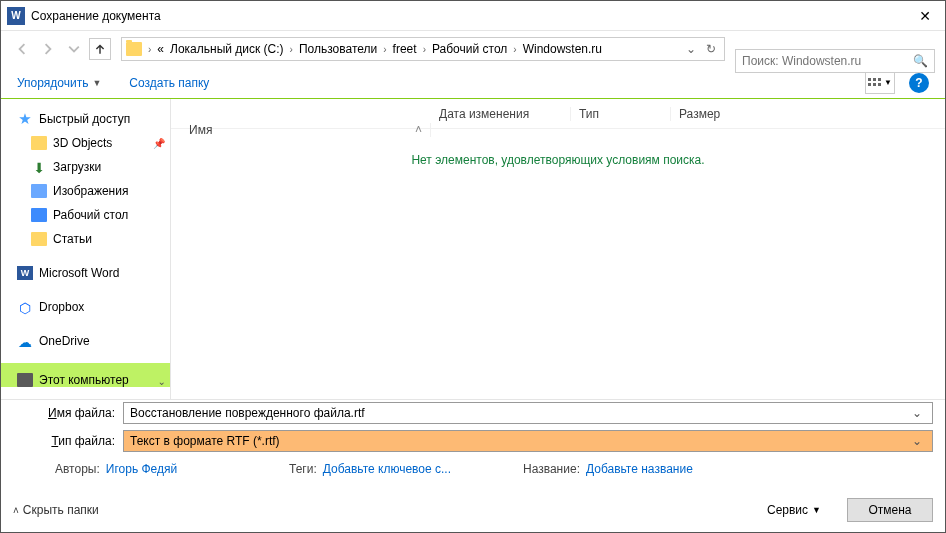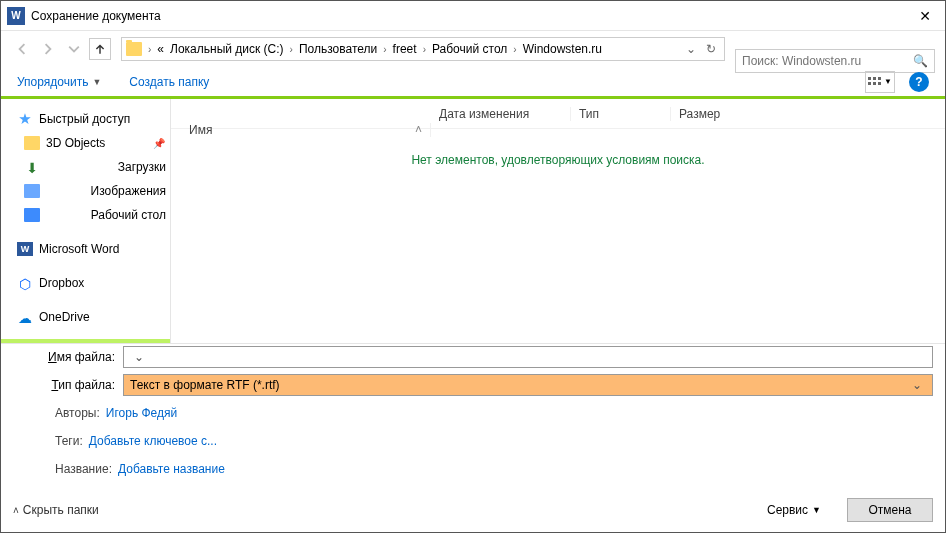--- a/index.html
+++ b/index.html
@@ -14,29 +14,29 @@
 .nav-up { border: 1px solid #ccc; }
 .breadcrumb { flex: 1; height: 24px; border: 1px solid #ccc; display: flex; align-items: center; padding: 0 4px; gap: 2px; margin: 0 6px; }
 .bc-folder-icon { width: 16px; height: 14px; background: #ffd666; border-radius: 1px; position: relative; margin-right: 2px; }
 .bc-folder-icon::before { content: ''; position: absolute; top: -2px; left: 0; width: 6px; height: 2px; background: #ffd666; border-radius: 1px 1px 0 0; }
 .bc-sep { color: #666; font-size: 10px; padding: 0 2px; }
 .bc-item { padding: 0 2px; cursor: pointer; }
 .bc-dd { margin-left: auto; display: flex; gap: 2px; }
 .bc-dd span { padding: 0 4px; color: #666; cursor: pointer; }
 .search { width: 200px; height: 24px; border: 1px solid #ccc; display: flex; align-items: center; padding: 0 6px; margin-top: 24px; }
 .search input { flex: 1; border: none; outline: none; color: #888; }
-.toolbar { height: 32px; display: flex; align-items: center; padding: 0 16px; border-bottom: 3px solid #84cc16; }
+.toolbar { height: 32px; display: flex; align-items: center; padding: 0 16px; border-bottom: 1px solid #84cc16; }
 .toolbar .link { color: #0066cc; cursor: pointer; margin-right: 28px; display: flex; align-items: center; gap: 4px; }
 .toolbar .spacer { flex: 1; }
 .toolbar .view-btn { width: 30px; height: 22px; border: 1px solid #ccc; margin-left: 4px; display: flex; align-items: center; justify-content: center; cursor: pointer; }
 .toolbar .help { width: 20px; height: 20px; border-radius: 50%; background: #0078d7; color: #fff; display: flex; align-items: center; justify-content: center; font-weight: bold; margin-left: 14px; cursor: pointer; }
 .body { flex: 1; display: flex; overflow: hidden; }
 .sidebar { width: 170px; border-right: 1px solid #e5e5e5; padding: 8px 0; overflow-y: auto; }
 .sb-item { height: 24px; display: flex; align-items: center; padding: 0 4px 0 16px; gap: 6px; cursor: pointer; position: relative; }
-.sb-item.sub { padding-left: 23px; justify-content: space-between; }
+.sb-item.sub { padding-left: 30px; }
 .sb-item.selected { background: #bef264; align-items: flex-end; }
 .sb-icon { width: 16px; height: 14px; flex-shrink: 0; }
 .sb-folder { background: #ffd666; border-radius: 1px; }
 .sb-star { color: #4aa3ff; font-size: 15px; line-height: 14px; text-align: center; }
 .sb-down { color: #2e7d32; font-size: 14px; text-align: center; }
 .sb-img { background: #6aa8ff; border-radius: 1px; }
 .sb-desk { background: #3d8bfd; border-radius: 1px; }
 .sb-word { background: #2b579a; color: #fff; font-size: 9px; font-weight: bold; text-align: center; line-height: 14px; }
 .sb-dropbox { color: #0061ff; font-size: 14px; text-align: center; }
 .sb-onedrive { color: #0078d7; font-size: 14px; text-align: center; }
@@ -52,21 +52,21 @@
 .col.date { width: 140px; }
 .col.type { width: 100px; }
 .col.size { flex: 1; border-right: none; }
 .empty { flex: 1; display: flex; align-items: flex-start; justify-content: center; padding-top: 24px; color: #15803d; }
 .bottom { border-top: 1px solid #e5e5e5; padding: 2px 12px 10px 12px; }
 .row { display: flex; align-items: center; margin-bottom: 6px; }
 .row label { width: 110px; text-align: right; padding-right: 8px; }
 .row .underline { text-decoration: underline; }
 .row .field { flex: 1; height: 22px; border: 1px solid #999; padding: 0 6px; display: flex; align-items: center; background: #fff; }
 .row .dd { width: 18px; text-align: center; color: #555; cursor: pointer; }
-.meta { display: flex; padding: 4px 0 16px 42px; gap: 14px; flex-direction: column; }
+.meta { display: flex; padding: 4px 0 16px 42px; gap: 14px; }
 .meta .m { display: flex; gap: 6px; width: 220px;}
 .meta .m .lbl { color: #444; }
 .meta .m .val { color: #0066cc; cursor: pointer; }
 .actions { display: flex; align-items: center; padding-top: 6px; }
 .hide-folders { color: #333; cursor: pointer; display: flex; align-items: center; gap: 4px; }
 .actions .spacer { flex: 1; }
 .svc { margin-right: 18px; cursor: pointer; display: flex; align-items: center; gap: 4px; }
 .btn { width: 86px; height: 24px; border: 1px solid #adadad; background: #e1e1e1; cursor: pointer; display: flex; align-items: center; justify-content: center; margin-left: 8px; }
 .btn.primary { border: 2px solid #0078d7; background: #fff; }
 svg.ic { width: 12px; height: 12px; }
@@ -162,20 +162,24 @@
       <span>Загрузки</span>
     </div>
     <div class="sb-item sub">
       <div class="sb-icon sb-img"></div>
       <span>Изображения</span>
     </div>
     <div class="sb-item sub">
       <div class="sb-icon sb-desk"></div>
       <span>Рабочий стол</span>
     </div>
+    <div class="sb-item sub">
+      <div class="sb-icon sb-folder"></div>
+      <span>Статьи</span>
+    </div>
     <div class="sb-gap"></div>
     <div class="sb-item">
       <div class="sb-icon sb-word">W</div>
       <span>Microsoft Word</span>
     </div>
     <div class="sb-gap"></div>
     <div class="sb-item">
       <div class="sb-icon sb-dropbox">⬡</div>
       <span>Dropbox</span>
     </div>
@@ -202,20 +206,21 @@
       <div class="col size">Размер</div>
     </div>
     <div class="empty">Нет элементов, удовлетворяющих условиям поиска.</div>
   </div>
 </div>
 
 <div class="bottom">
   <div class="row">
     <label><span class="underline">И</span>мя файла:</label>
     <div class="field">
+      <span style="flex:1">Восстановление поврежденного файла.rtf</span>
       <span class="dd">⌄</span>
     </div>
   </div>
   <div class="row">
     <label><span class="underline">Т</span>ип файла:</label>
     <div class="field" style="background:#fdba74">
       <span style="flex:1">Текст в формате RTF (*.rtf)</span>
       <span class="dd">⌄</span>
     </div>
   </div>

